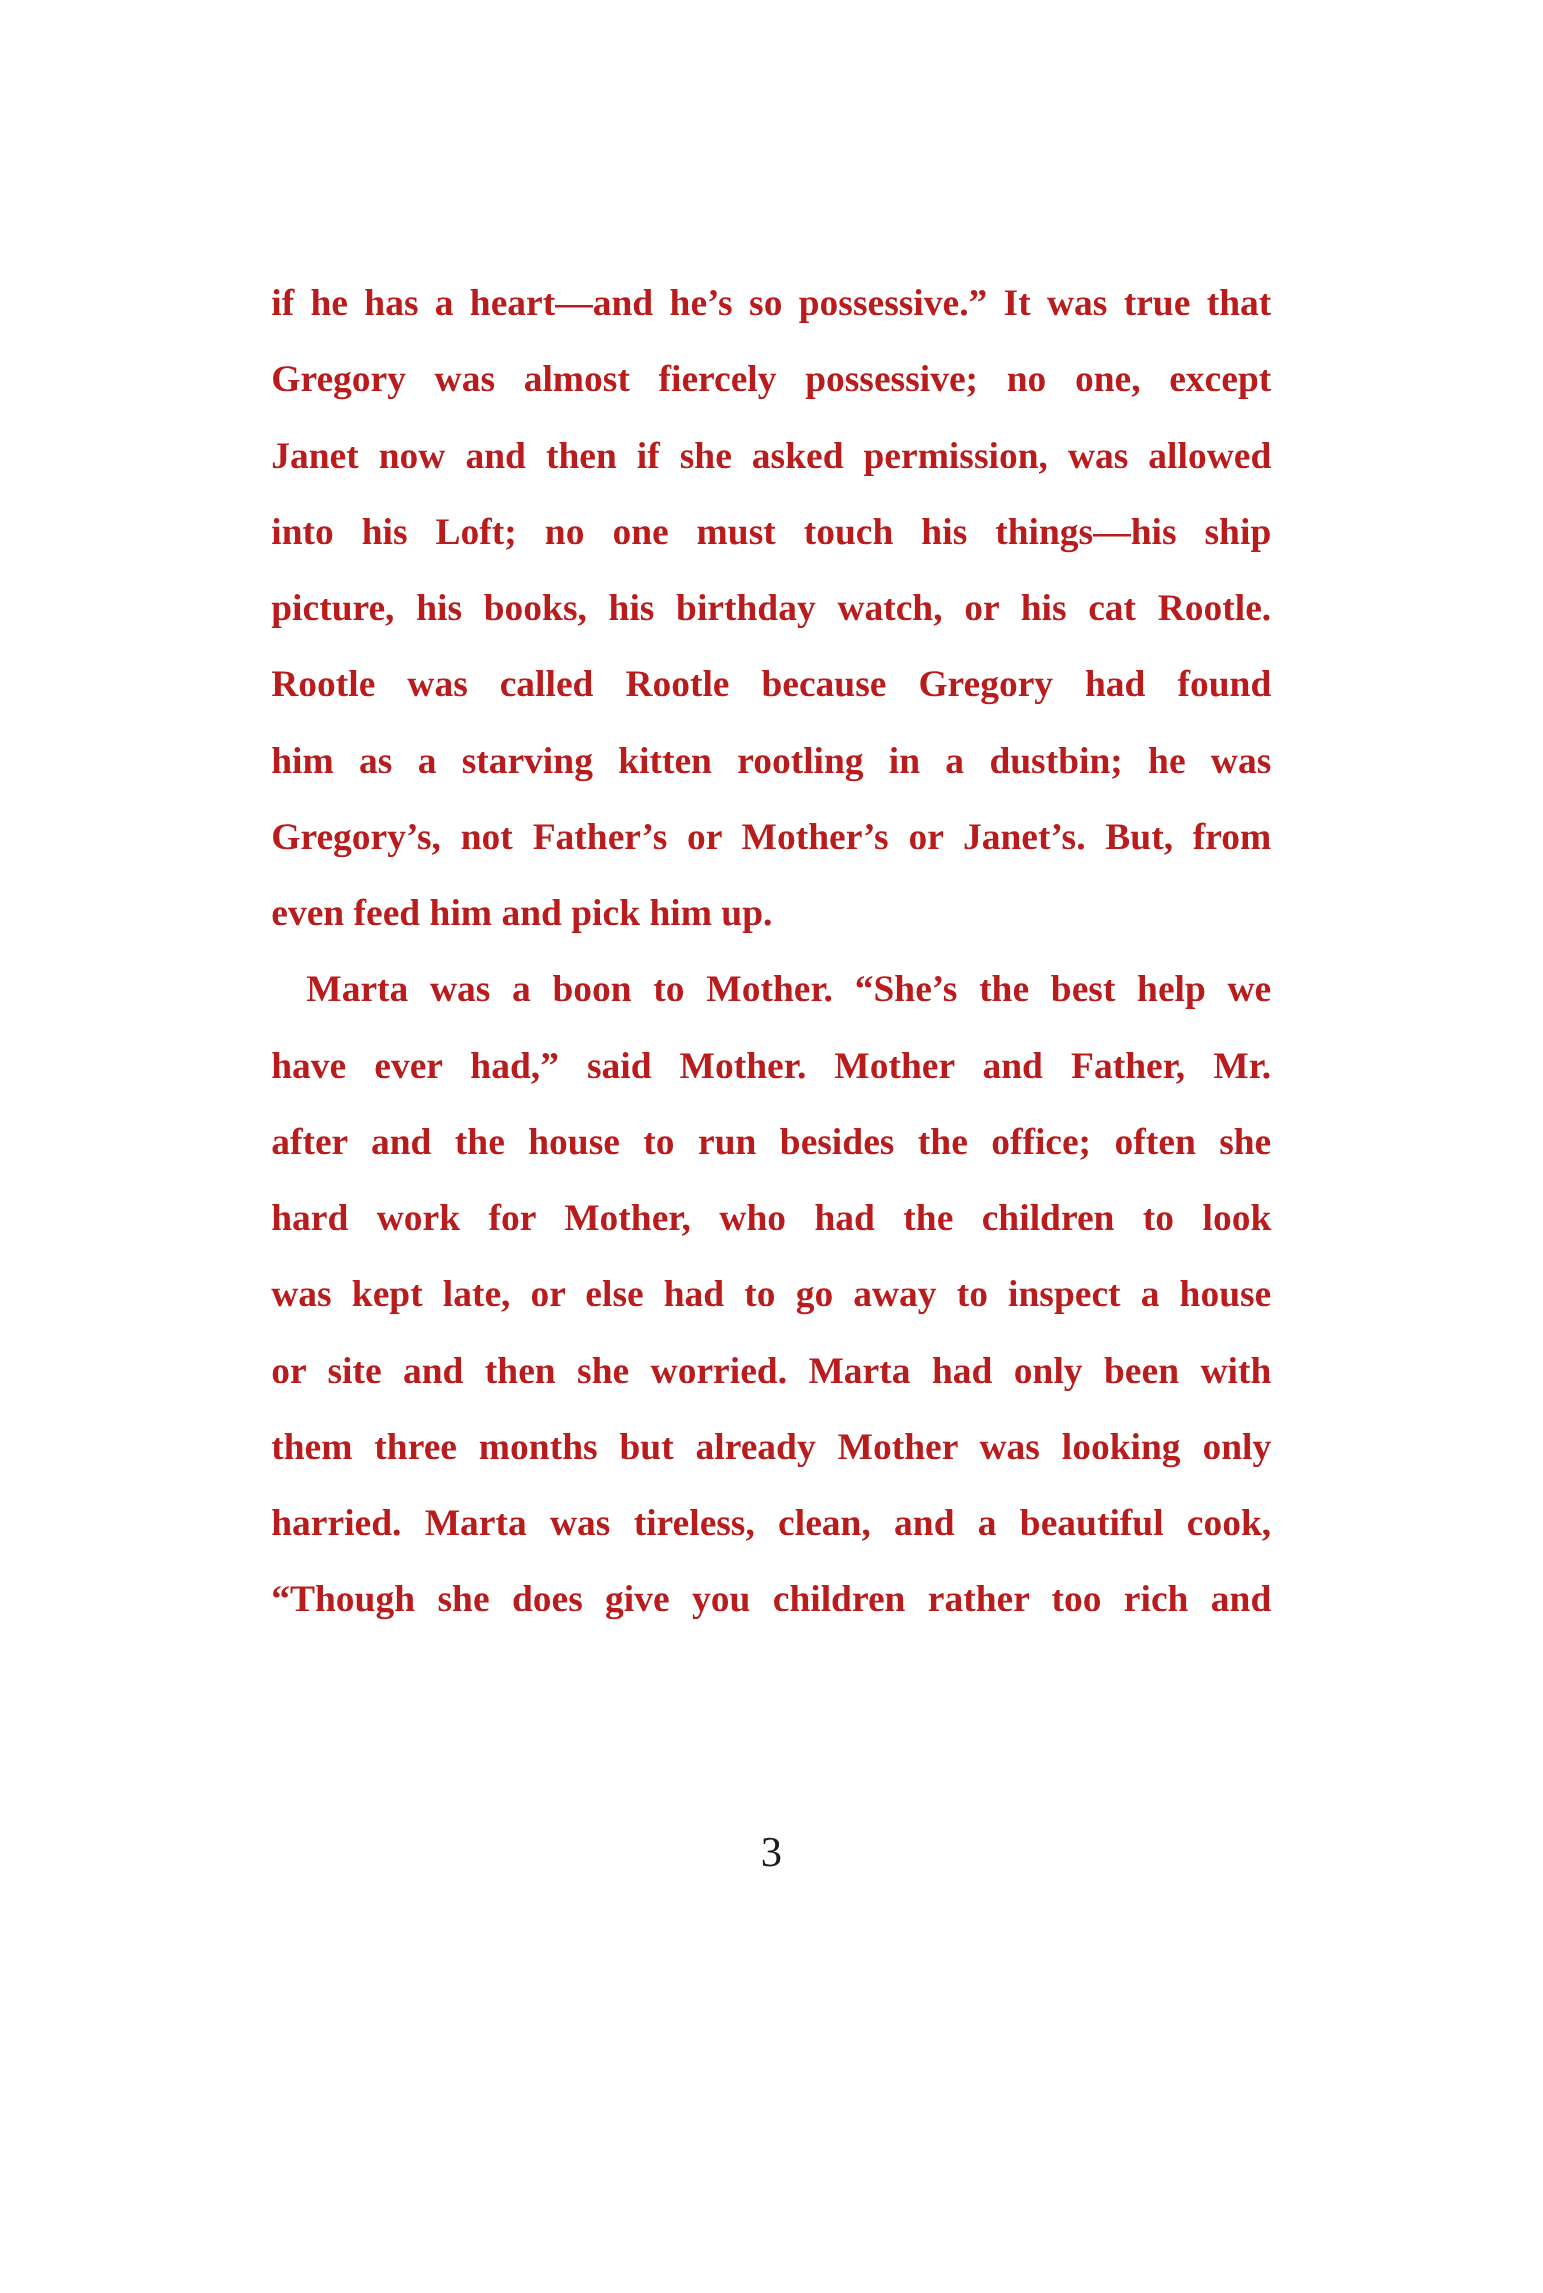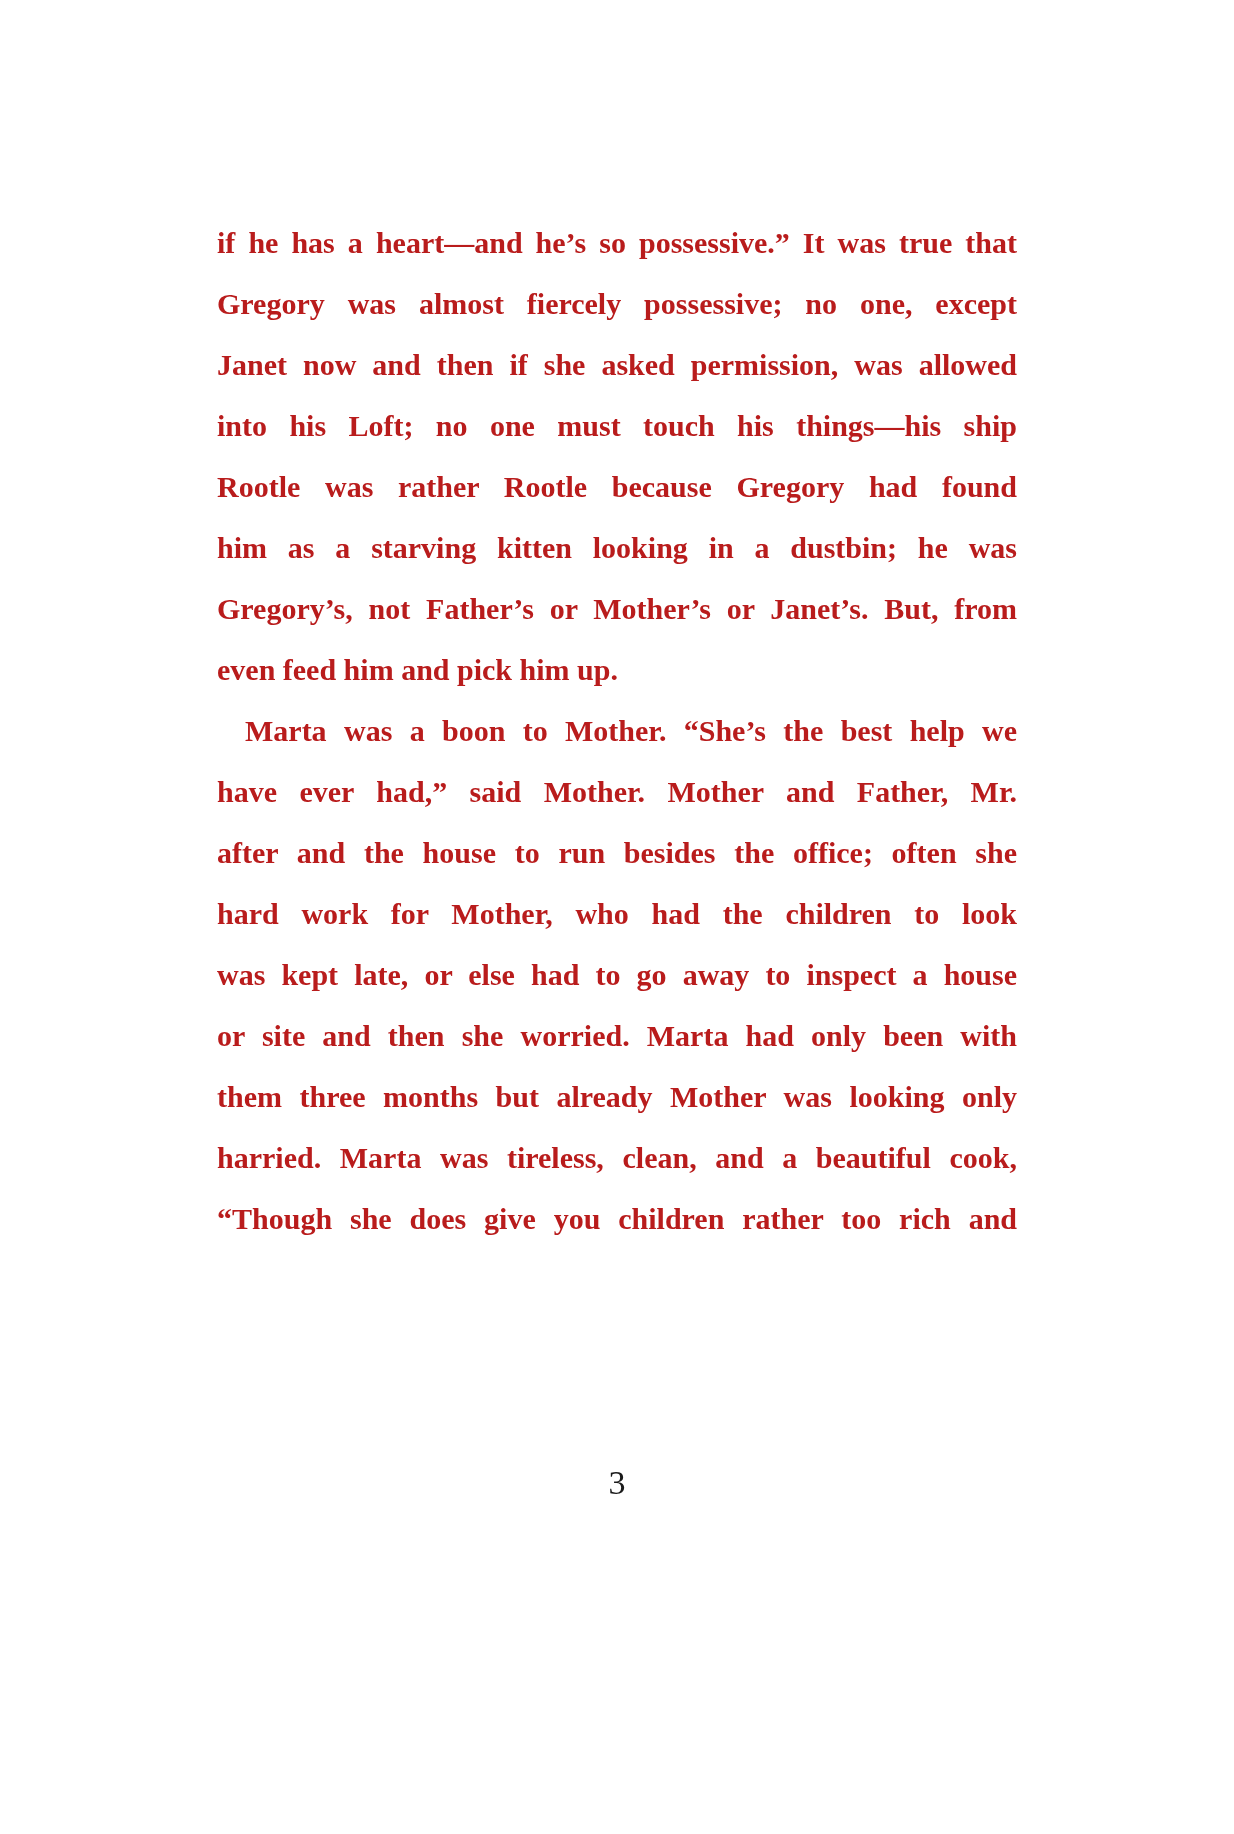--- a/index.html
+++ b/index.html
@@ -52,22 +52,23 @@
 </style>
 </head>
 <body>
 
 <div class="page">
   <div class="text-block">
     <div class="line">if he has a heart—and he’s so possessive.” It was true that</div>
     <div class="line">Gregory was almost fiercely possessive; no one, except</div>
     <div class="line">Janet now and then if she asked permission, was allowed</div>
     <div class="line">into his Loft; no one must touch his things—his ship</div>
-    <div class="line">Rootle was rather Rootle because Gregory had found</div>
-    <div class="line">him as a starving kitten looking in a dustbin; he was</div>
+    <div class="line">picture, his books, his birthday watch, or his cat Rootle.</div>
+    <div class="line">Rootle was called Rootle because Gregory had found</div>
+    <div class="line">him as a starving kitten rootling in a dustbin; he was</div>
     <div class="line">Gregory’s, not Father’s or Mother’s or Janet’s. But, from</div>
     <div class="line para-end">even feed him and pick him up.</div>
     <div class="line indent">Marta was a boon to Mother. “She’s the best help we</div>
     <div class="line">have ever had,” said Mother. Mother and Father, Mr.</div>
     <div class="line">after and the house to run besides the office; often she</div>
     <div class="line">hard work for Mother, who had the children to look</div>
     <div class="line">was kept late, or else had to go away to inspect a house</div>
     <div class="line">or site and then she worried. Marta had only been with</div>
     <div class="line">them three months but already Mother was looking only</div>
     <div class="line">harried. Marta was tireless, clean, and a beautiful cook,</div>

